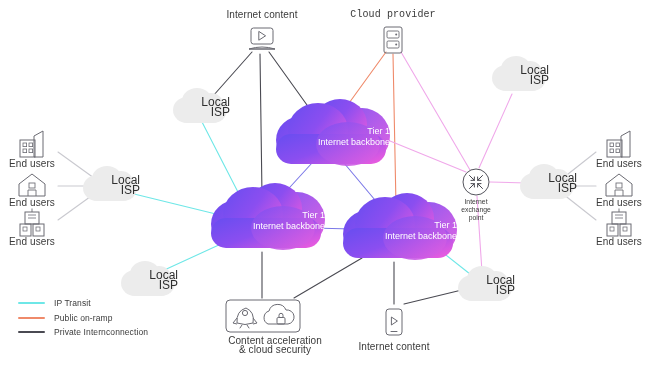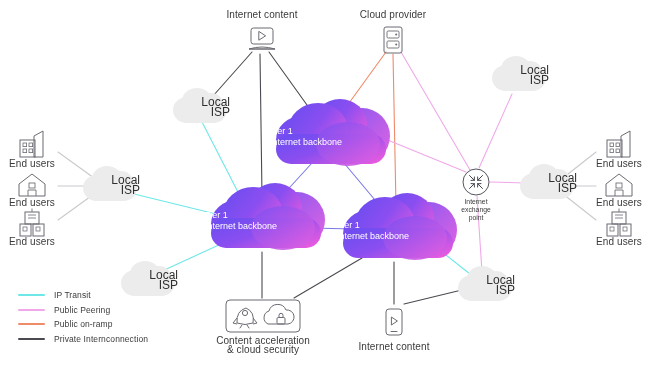--- a/index.html
+++ b/index.html
@@ -16,28 +16,28 @@
     position:absolute;
     text-align:center;
     color:#3a3a3a;
     font-size:10px;
     line-height:9px;
     letter-spacing:.1px;
     white-space:pre-line;
     pointer-events:none;
   }
   .cloud-label{
-    position:absolute;text-align:left;color:#ffffff;
+    position:absolute;text-align:right;color:#ffffff;
     font-size:9px;line-height:11px;font-weight:400;white-space:pre-line;
   }
   .isp-label{
     position:absolute;text-align:right;color:#2f2f2f;
     font-size:12px;line-height:9.5px;white-space:pre-line;
   }
-  .legend{position:absolute;left:18px;top:288px;}
+  .legend{position:absolute;left:18px;top:296px;}
   .legend-row{display:flex;align-items:center;height:14.5px;}
   .legend-swatch{width:27px;height:2px;border-radius:2px;margin-right:9px;flex:none;}
   .legend-text{font-size:8.5px;color:#3b3b3b;letter-spacing:.1px;}
   .ixp-label{
     position:absolute;text-align:center;color:#3a3a3a;font-size:6.8px;
     line-height:8px;white-space:pre-line;
   }
 </style>
 </head>
 <body>
@@ -261,40 +261,36 @@
       <div class="isp-label" style="left: 489px; top: 66px; width: 60px;">Local
 ISP</div>
       <div class="isp-label" style="left: 517px; top: 174px; width: 60px;">Local
 ISP</div>
       <div class="isp-label" style="left: 455px; top: 276px; width: 60px;">Local
 ISP</div>
       <div class="ixp-label" style="left: 446px; top: 198px; width: 60px;">Internet
 exchange
 point</div>
       <div class="node-label" style="left: 202px; width: 120px; top: 10px;">Internet content</div>
-      <div class="node-label" style="left: 333px; width: 120px; top: 10px;">Cloud provider</div>
-      <div class="node-label" style="left: 203px; width: 120px; top: 336px;">Content acceleration
+      <div class="node-label" style="left: 333px; width: 120px; top: 10px; font-family: Liberation Mono, monospace;">Cloud provider</div>
+      <div class="node-label" style="left: 215px; width: 120px; top: 336px;">Content acceleration
 &amp; cloud security</div>
       <div class="node-label" style="left: 334px; width: 120px; top: 342px;">Internet content</div>
       <div class="node-label" style="left: -8px; width: 80px; top: 159px;">End users</div>
       <div class="node-label" style="left: -8px; width: 80px; top: 198px;">End users</div>
       <div class="node-label" style="left: -8px; width: 80px; top: 237px;">End users</div>
       <div class="node-label" style="left: 579px; width: 80px; top: 159px;">End users</div>
       <div class="node-label" style="left: 579px; width: 80px; top: 198px;">End users</div>
       <div class="node-label" style="left: 579px; width: 80px; top: 237px;">End users</div>
     </div>
 
   <div class="legend" id="legend">
       <div class="legend-row">
         <span class="legend-swatch" style="background: rgb(110, 231, 231); height: 1.6px;"></span>
         <span class="legend-text">IP Transit</span>
-      </div>
-      <div class="legend-row">
-        <span class="legend-swatch" style="background: rgb(240, 168, 234); height: 1.6px;"></span>
-        <span class="legend-text">Public Peering</span>
       </div>
       <div class="legend-row">
         <span class="legend-swatch" style="background: rgb(239, 138, 106); height: 1.6px;"></span>
         <span class="legend-text">Public on-ramp</span>
       </div>
       <div class="legend-row">
         <span class="legend-swatch" style="background: rgb(74, 74, 82); height: 1.6px;"></span>
         <span class="legend-text">Private Internconnection</span>
       </div>
     </div>

